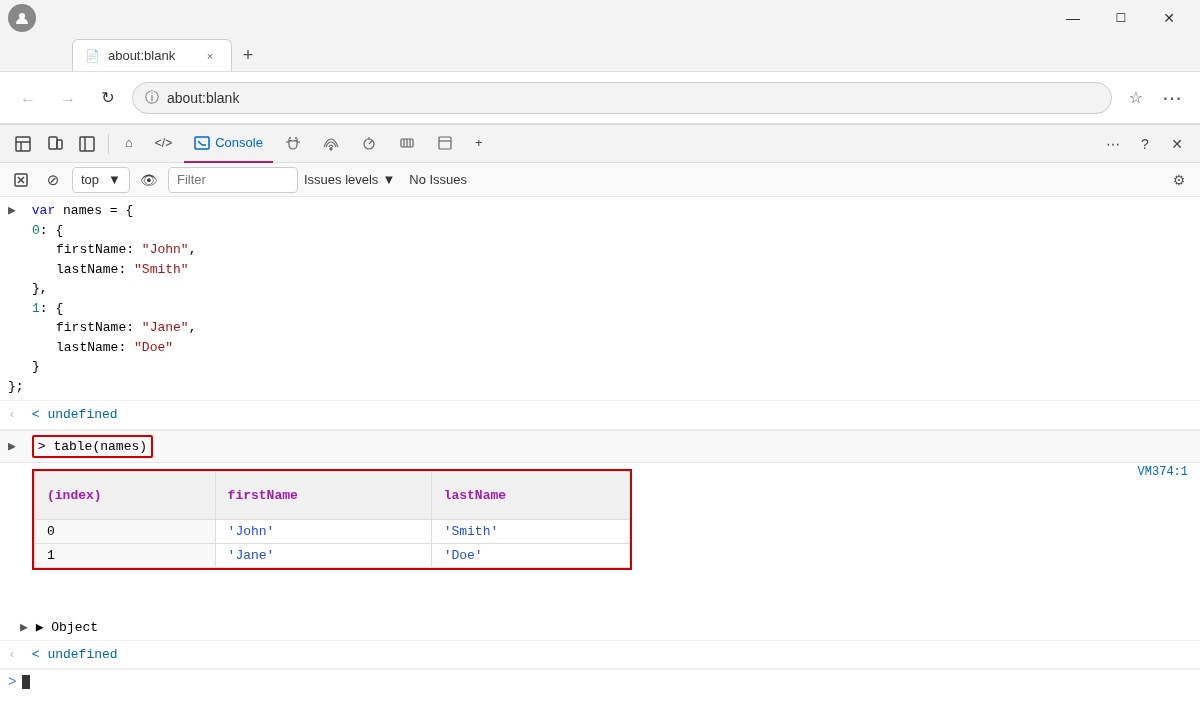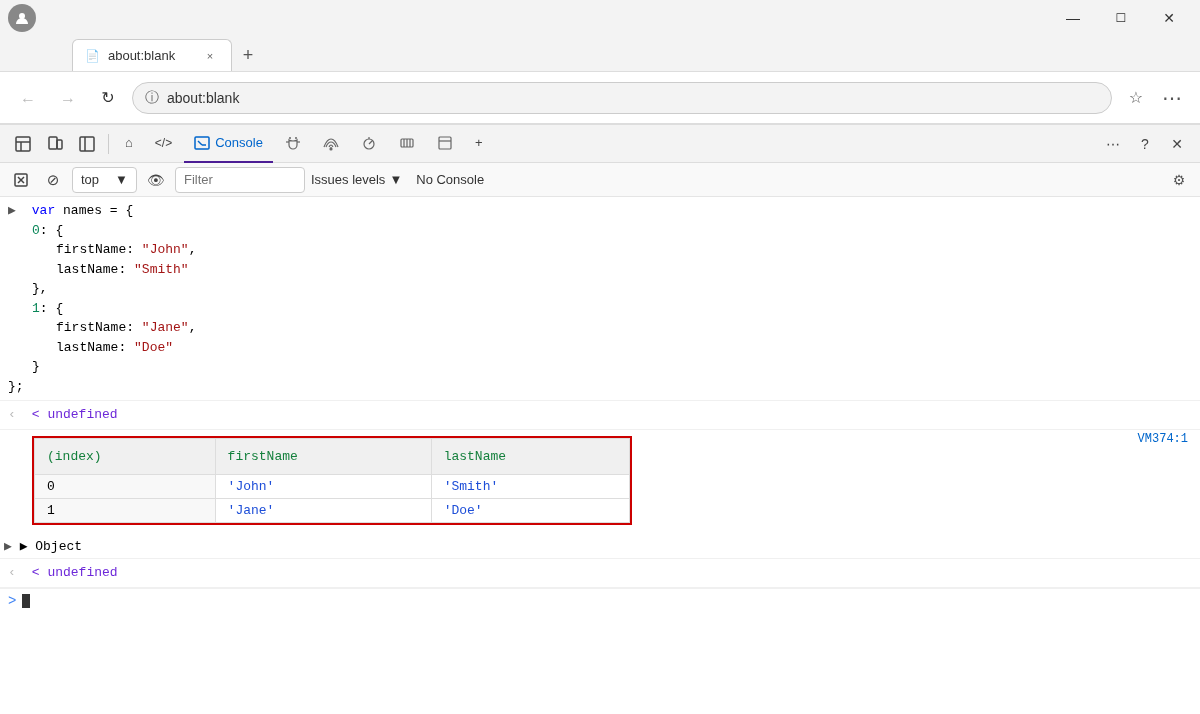--- a/index.html
+++ b/index.html
@@ -119,21 +119,21 @@
     }
     .dt-tab {
       background: none; border: none; cursor: pointer;
       height: 38px; padding: 0 10px;
       font-size: 13px; color: #444;
       display: flex; align-items: center; gap: 5px;
       border-bottom: 2px solid transparent;
     }
     .dt-tab.active {
       color: #0066cc;
-      border-bottom: 2px solid #4c1d95;
+      border-bottom: 2px solid #be185d;
       align-items: center;
     }
     .dt-separator { width: 1px; height: 20px; background: #ccc; margin: 0 4px; }
     .dt-spacer { flex: 1; }
     .dt-right { display: flex; align-items: center; gap: 2px; }
 
     
     .console-toolbar {
       height: 34px;
       background: #f9f9f9;
@@ -143,21 +143,21 @@
       padding: 0 8px;
       gap: 6px;
     }
     .ct-btn {
       background: none; border: none; cursor: pointer;
       width: 26px; height: 26px; border-radius: 4px;
       display: flex; align-items: center; justify-content: center;
       font-size: 13px; color: #444;
     }
     .top-selector {
-      display: flex; align-items: center; gap: 16px;
+      display: flex; align-items: center; gap: 9px;
       border: 1px solid #ccc; border-radius: 4px;
       padding: 2px 8px; font-size: 13px; color: #333;
       cursor: pointer; background: white; height: 26px;
     }
     .filter-input {
       height: 26px; border: 1px solid #ccc; border-radius: 4px;
       padding: 0 8px; font-size: 13px; width: 130px; color: #333;
     }
     .default-levels {
       display: flex; align-items: center; gap: 4px;
@@ -187,43 +187,43 @@
 
     .entry-expand {
       color: #555; margin-right: 4px; cursor: pointer;
       display: inline-block; width: 12px;
     }
     .kw { color: #0000ff; }
     .str { color: #a31515; }
     .num { color: #098658; }
     .prop { color: #000; }
     .punc { color: #000; }
-    .undefined-text { color: #6d28d9; }
+    .undefined-text { color: #0369a1; }
 
     
     .console-table-wrapper {
       border: 2px solid #cc0000;
       margin: 4px 8px;
       display: inline-block;
       min-width: 600px;
     }
     .console-table {
       border-collapse: collapse;
       font-family: 'Consolas', 'Courier New', monospace;
       font-size: 13px;
       background: white;
       width: 100%;
     }
     .console-table th {
       background: #f0f0f0;
       border: 1px solid #ddd;
-      padding: 10px 12px;
+      padding: 16px 12px;
       text-align: left;
-      font-weight: normal;
-      color: #15803d;
+      font-weight: bold;
+      color: #a21caf;
     }
     .console-table td {
       border: 1px solid #ddd;
       padding: 4px 12px;
       color: #000;
     }
     .console-table td.str-val { color: #1d4ed8; }
     .console-table .col-index { background: #f8f8f8; }
     .vm-ref {
       float: right;
@@ -240,21 +240,22 @@
 
     .prompt { color: #777; margin-right: 4px; }
     .cursor-line {
       display: flex; align-items: center;
       padding: 4px 8px;
       border-top: 1px solid #f0f0f0;
     }
     .cursor-line .prompt { color: #4285f4; font-size: 14px; }
 
     .table-entry-row {
-      padding: 2px 4px;
+      padding: 2px 20px;
+      margin-top: 36px;
     }
     .object-expand { color: #555; cursor: pointer; }
   </style>
 </head>
 <body>
 
 <div class="title-bar">
   <div class="title-bar-left">
     <div class="profile-icon">
       <svg width="16" height="16" viewBox="0 0 16 16" fill="white">
@@ -389,21 +390,21 @@
     <div class="top-selector">
       <span>top</span>
       <span>▼</span>
     </div>
     <button class="ct-btn" style="font-size:14px;">👁</button>
     <input class="filter-input" type="text" placeholder="Filter" style="">
     <div class="default-levels">
       <span>Issues levels</span>
       <span>▼</span>
     </div>
-    <span style="font-size:13px; color:#333; margin-left:8px;">No Console</span>
+    <span style="font-size:13px; color:#333; margin-left:8px;">No Issues</span>
     <button class="ct-gear">⚙</button>
   </div>
 
   <div class="console-output">
 
     <div class="console-entry">
       <div>
         <span class="entry-expand">▶</span>
         <span class="kw">var </span><span class="prop">names</span><span class="punc"> = {</span>
       </div>
@@ -418,20 +419,26 @@
         <div><span class="punc">}</span></div>
       </div>
       <div><span class="punc">};</span></div>
     </div>
 
     <div class="console-entry">
       <span class="entry-expand" style="color:#bbb;">‹</span>
       <span class="undefined-text">&lt; undefined</span>
     </div>
 
+    <div class="console-entry entry-command">
+      <span class="entry-expand">▶</span>
+      <span style="display:inline-block; border: 2px solid #cc0000; padding: 0 4px; border-radius:2px;">
+        <span style="font-weight:500;">&gt; table(names)</span>
+      </span>
+    </div>
 
     <div style="padding: 2px 8px 2px 24px; position:relative;">
       <span class="vm-ref">VM374:1</span>
       <div class="console-table-wrapper">
         <table class="console-table">
           <thead>
             <tr>
               <th>(index)</th>
               <th>firstName</th>
               <th>lastName</th>

